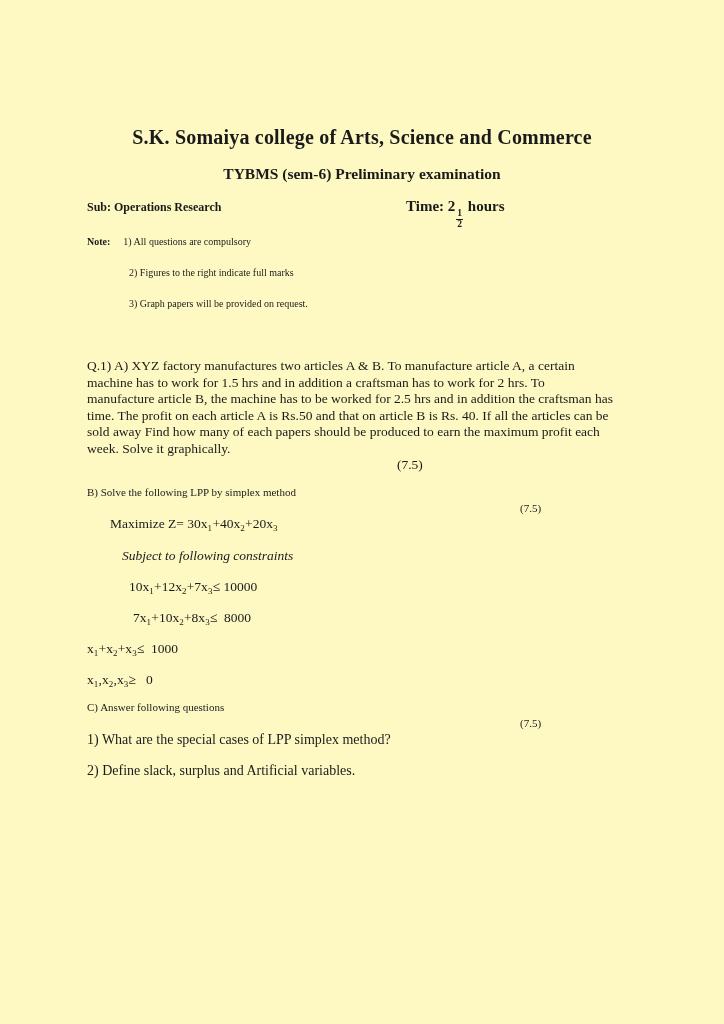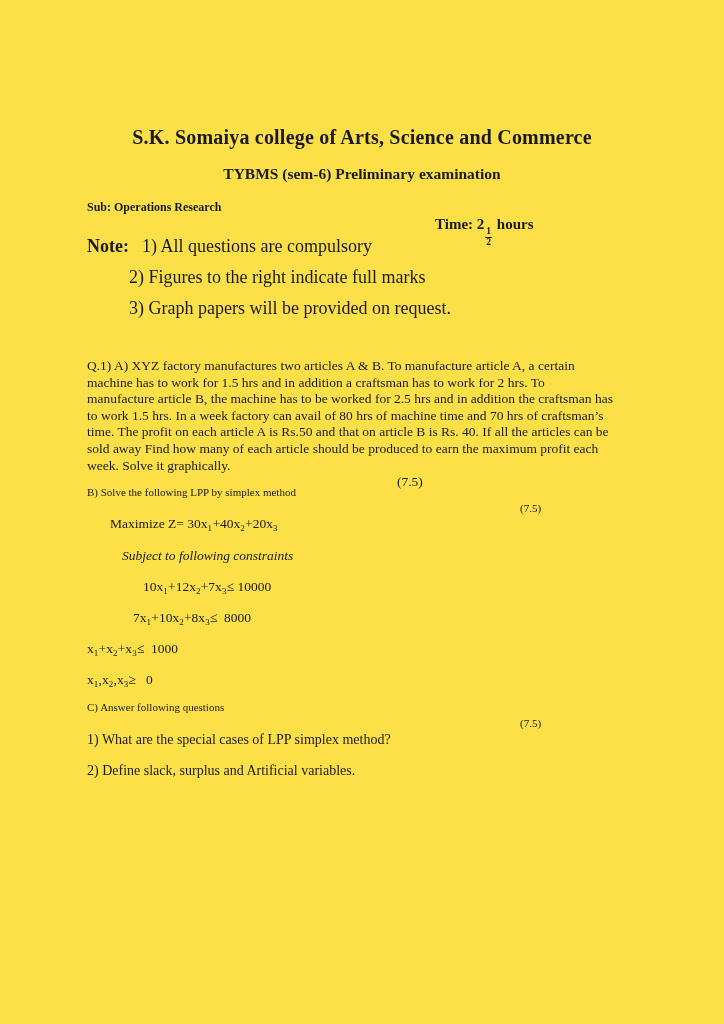--- a/index.html
+++ b/index.html
@@ -4,21 +4,21 @@
 <style>
   html, body {
     margin: 0;
     padding: 0;
     background: #ffffff;
   }
   .page {
     position: relative;
     width: 724px;
     height: 1024px;
-    background: #fde047;
+    background: #fef9c3;
     font-family: "Liberation Serif", "DejaVu Serif", serif;
     color: #1a1a1a;
     overflow: hidden;
   }
   .abs { position: absolute; }
 
   .title {
     top: 126px;
     left: 0;
     width: 724px;
@@ -36,38 +36,37 @@
     font-weight: bold;
   }
   .subject-label {
     top: 200px;
     left: 87px;
     font-size: 12px;
     font-weight: bold;
   }
   .time-label {
     top: 198px;
-    left: 435px;
+    left: 406px;
     font-size: 15px;
     font-weight: bold;
-    margin-top: 18px;
   }
   .frac {
     display: inline-flex;
     flex-direction: column;
     align-items: center;
     font-size: 9.5px;
     font-weight: bold;
     line-height: 1.05;
     vertical-align: -0.55em;
     margin: 0 1px;
   }
   .frac .den { border-top: 1px solid #1a1a1a; padding: 0 1px; }
 
-  .note-line { font-size: 18px; white-space: pre; text-align: center; }
+  .note-line { font-size: 10px; white-space: pre; text-align: center; }
   .note-1 { top: 236px; left: 87px; }
   .note-1 .note-word { font-weight: bold; margin-right: 13px; }
   .note-2 { top: 267px; left: 129px; }
   .note-3 { top: 298px; left: 129px; }
 
   .q1a {
     top: 358px;
     left: 87px;
     width: 566px;
     font-size: 13.5px;
@@ -98,21 +97,21 @@
     font-size: 13.5px;
     white-space: pre;
   }
   .sub {
     font-size: 9px;
     vertical-align: -3px;
     letter-spacing: 0.3px;
   }
   .objective { top: 516px; left: 110px; }
   .subject-to { top: 548px; left: 122px; font-size: 13.5px; white-space: pre; font-style: italic; }
-  .c1 { top: 579px; left: 143px; }
+  .c1 { top: 579px; left: 129px; }
   .c2 { top: 610px; left: 133px; }
   .c3 { top: 641px; left: 87px; text-align: center; }
   .c4 { top: 672px; left: 87px; }
 
   .cq { font-size: 14px; }
   .cq1 { top: 732px; left: 87px; white-space: pre; }
   .cq2 { top: 763px; left: 87px; white-space: pre; }
   .cq3 { top: 794px; left: 87px; width: 560px; line-height: 17.2px; }
 </style>
 </head>
@@ -134,23 +133,22 @@
   <div class="abs note-line note-1"><span class="note-word">Note:</span><span>1) All questions are compulsory</span></div>
 
   <div class="abs note-line note-2">2) Figures to the right indicate full marks</div>
 
   <div class="abs note-line note-3">3) Graph papers will be provided on request.</div>
 
   <div class="abs q1a">
     <div class="pline">Q.1) A) XYZ factory manufactures two articles A &amp; B. To manufacture article A, a certain</div>
     <div class="pline">machine has to work for 1.5 hrs and in addition a craftsman has to work for 2 hrs. To</div>
     <div class="pline">manufacture article B, the machine has to be worked for 2.5 hrs and in addition the craftsman has</div>
-    <div class="pline">to work 1.5 hrs. In a week factory can avail of 80 hrs of machine time and 70 hrs of craftsman’s</div>
     <div class="pline">time. The profit on each article A is Rs.50 and that on article B is Rs. 40. If all the articles can be</div>
-    <div class="pline">sold away Find how many of each article should be produced to earn the maximum profit each</div>
+    <div class="pline">sold away Find how many of each papers should be produced to earn the maximum profit each</div>
     <div class="pline"><span>week. Solve it graphically.</span><span class="marks-inline">(7.5)</span></div>
   </div>
 
   <div class="abs section-heading b-heading"><span>B) Solve the following LPP by simplex method</span><span class="marks-inline">(7.5)</span></div>
 
   <div class="abs eq objective"><span>Maximize Z= 30x</span><span class="sub">1</span><span>+40x</span><span class="sub">2</span><span>+20x</span><span class="sub">3</span></div>
 
   <div class="abs subject-to">Subject to following constraints</div>
 
   <div class="abs eq c1"><span>10x</span><span class="sub">1</span><span>+12x</span><span class="sub">2</span><span>+7x</span><span class="sub">3</span><span>≤ 10000</span></div>

